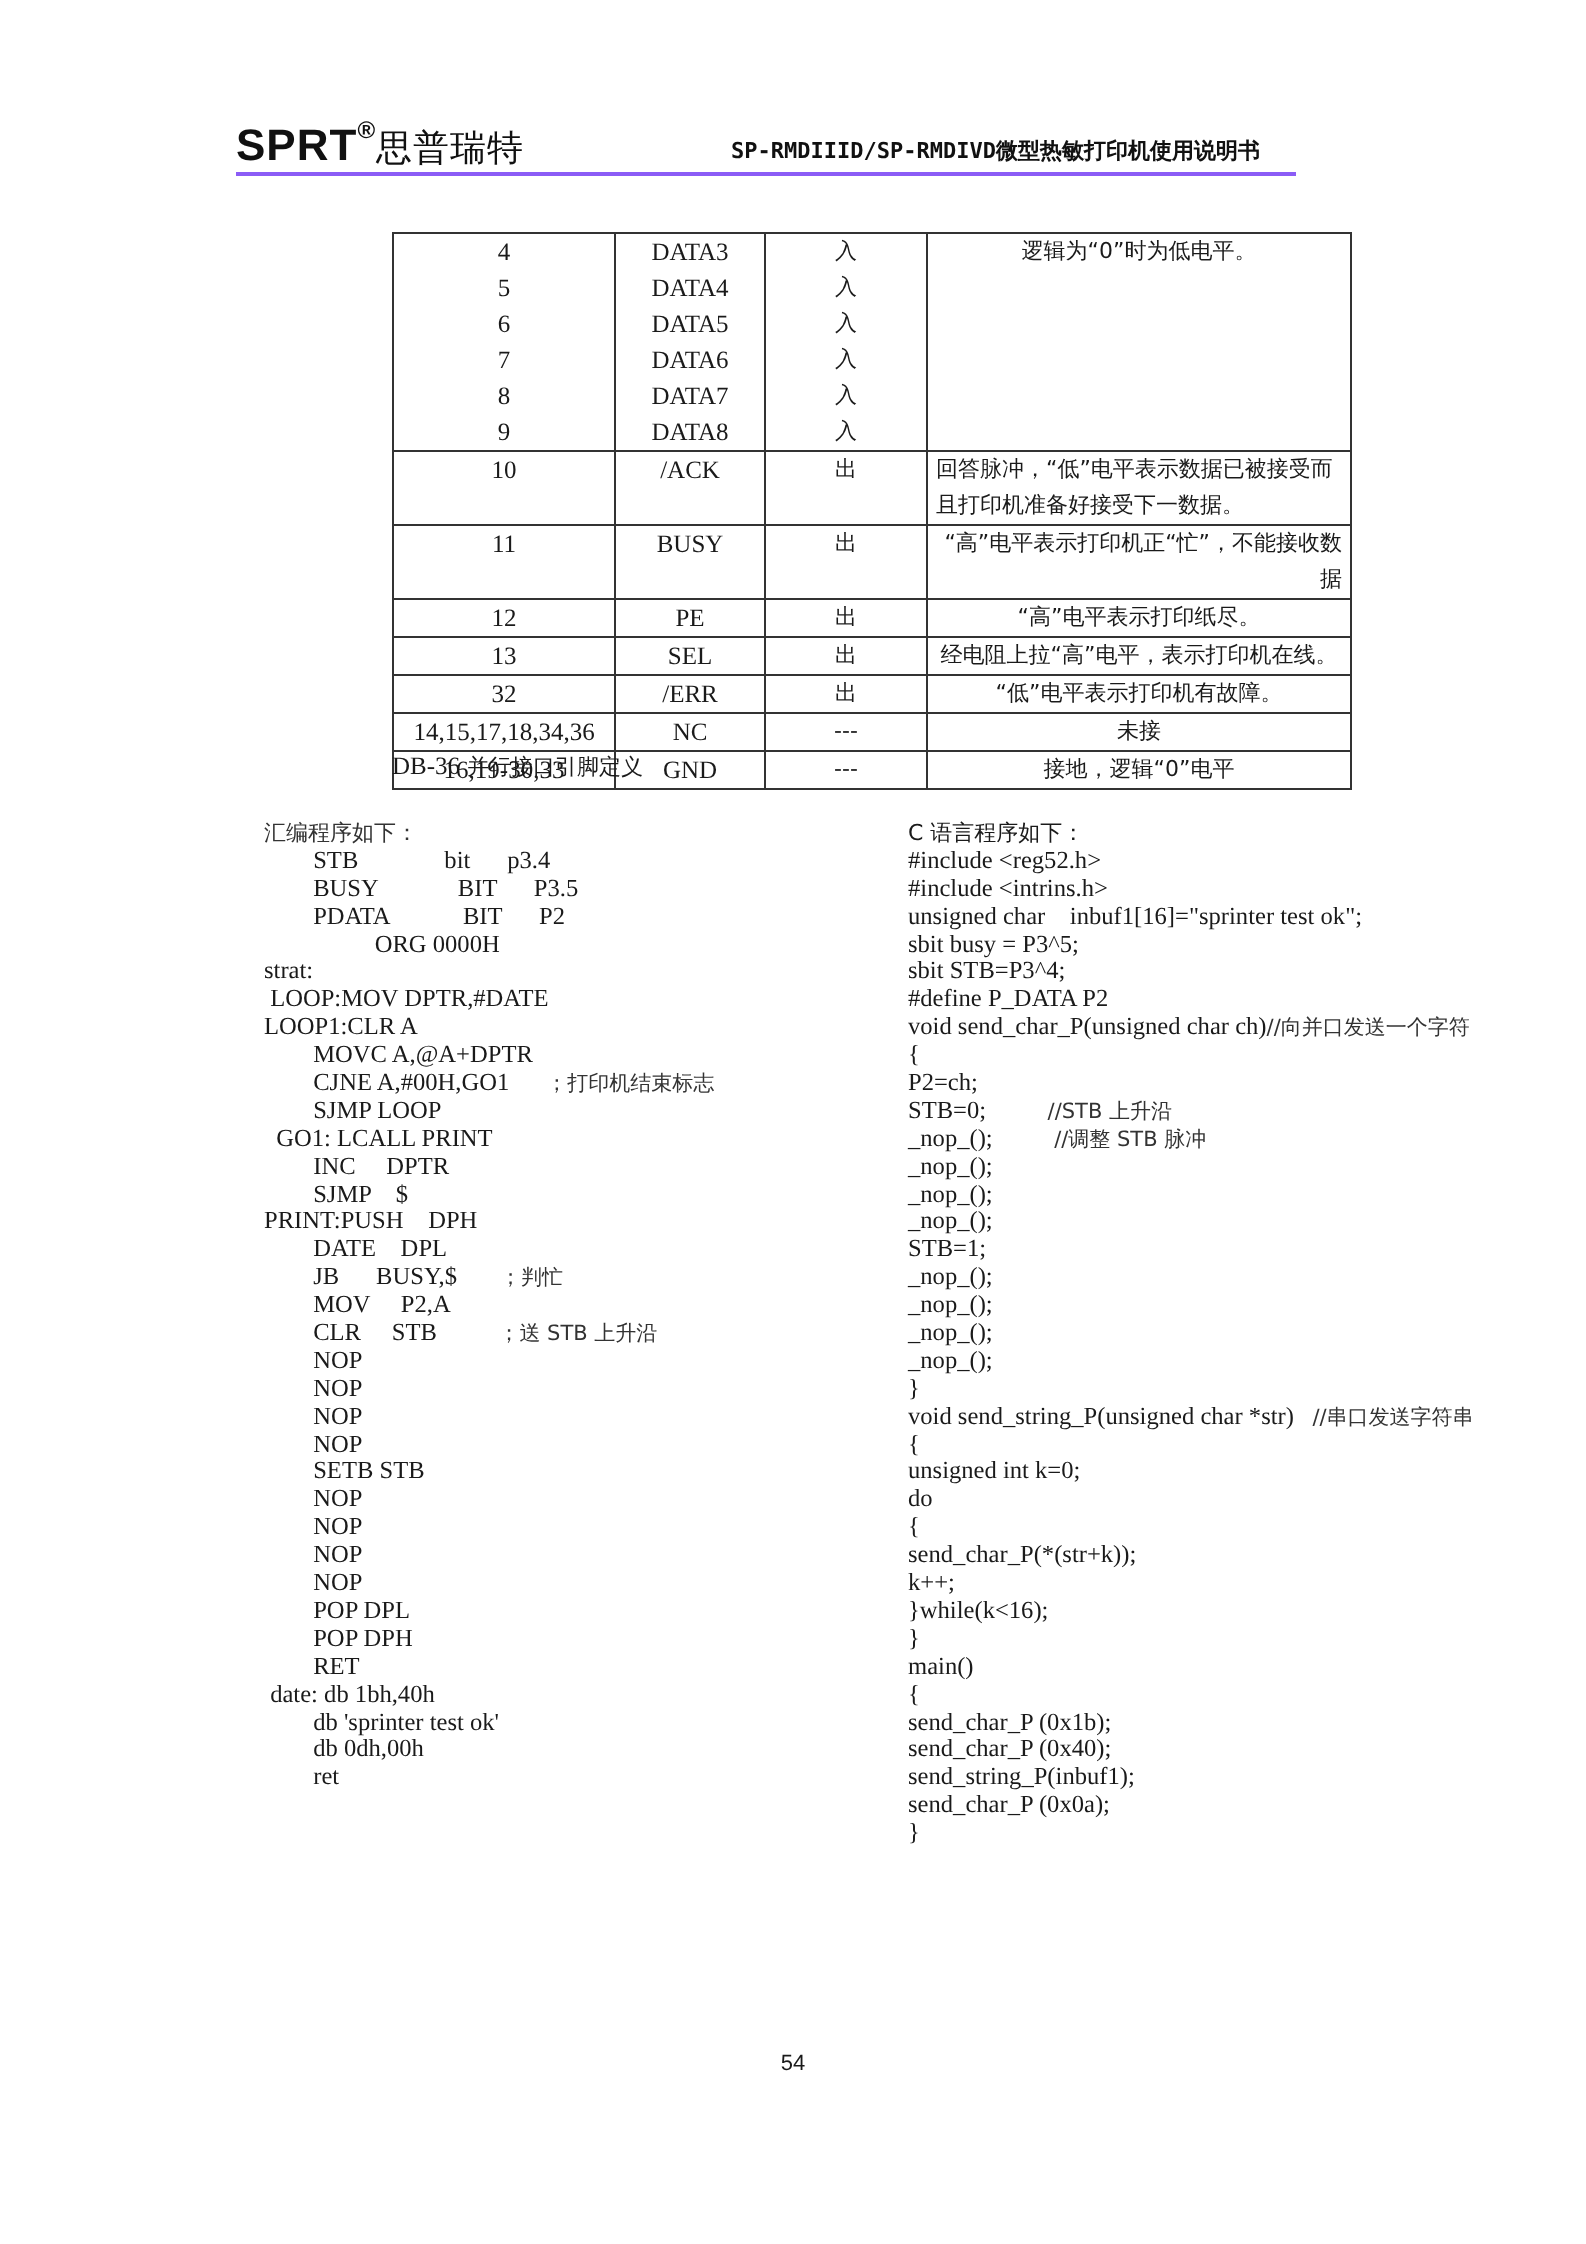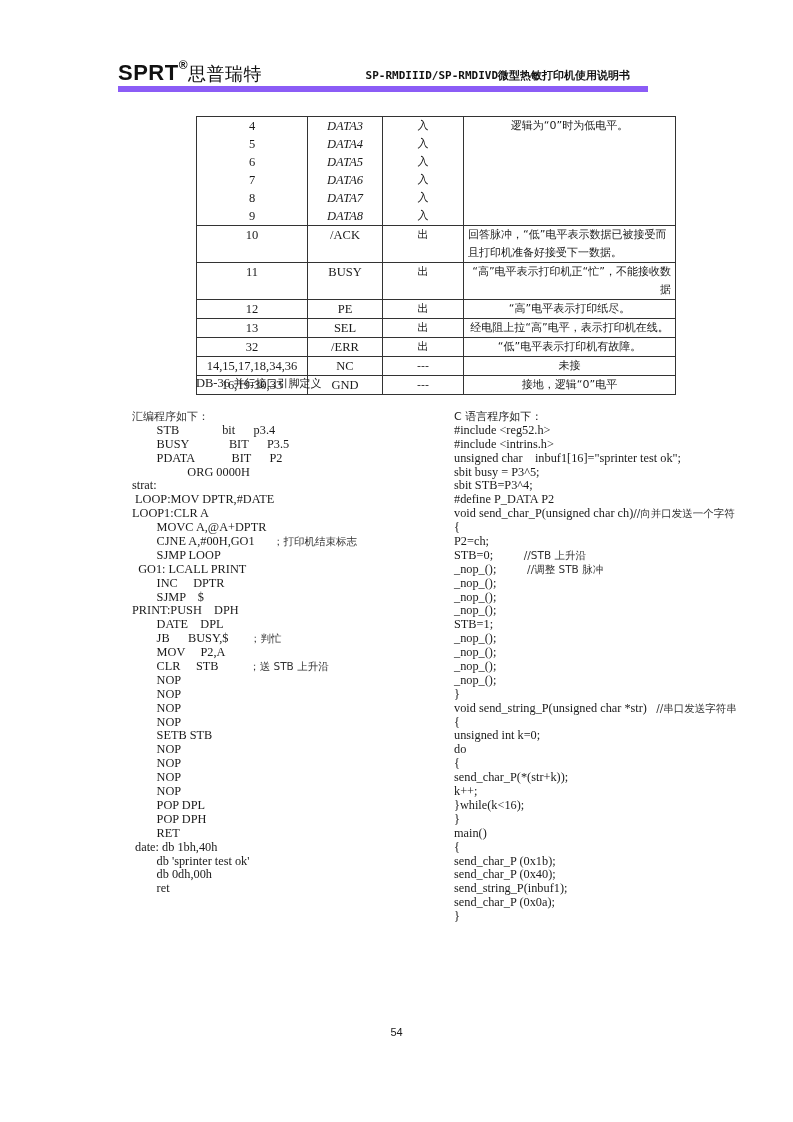--- a/index.html
+++ b/index.html
@@ -1,17 +1,17 @@
 <!DOCTYPE html>
 <html><head>
 <meta charset="utf-8">
 <style>
   html, body { margin:0; padding:0; background:#ffffff; }
   body { width:793px; height:1122px; position:relative; overflow:hidden; font-family:"Liberation Serif", serif; color:#1a1a1a; }
-  .header { position:absolute; left:118px; top:60px; width:530px; height:26px; border-bottom:6px solid #8b5cf6; }
+  .header { position:absolute; left:118px; top:60px; width:530px; height:26px; border-bottom:2px solid #8b5cf6; }
   .brand { position:absolute; left:0; top:0; font-family:"Liberation Sans", sans-serif; font-weight:bold; font-size:22px; letter-spacing:0.5px; color:#111; }
   .brand sup { font-size:12px; font-weight:bold; vertical-align:top; position:relative; top:-2px; }
   .brand-cn { font-family:"DejaVu Sans", sans-serif; font-size:18px; font-weight:normal; }
   .doc-title { position:absolute; right:18px; top:8px; font-family:"DejaVu Sans Mono", monospace; font-weight:bold; font-size:11px; color:#111; }
 
   .pin-table { position:absolute; left:196px; top:116px; width:480px; border-collapse:collapse; font-size:12.5px; }
   .pin-table td { border:1px solid #333; text-align:center; vertical-align:top; padding:0 4px; line-height:18px; }
   .pin-table td.cn { font-family:"DejaVu Sans", sans-serif; font-size:11px; }
   .pin-table .c1 { width:102px; }
   .pin-table .c2 { width:66px; }
@@ -36,21 +36,21 @@
 
 <table class="pin-table">
   <tbody id="pin-tbody">
       <tr>
         <td class="c1" style="white-space: pre-line;">4
 5
 6
 7
 8
 9</td>
-        <td class="c2" style="white-space: pre-line; font-style: italic;">DATA3
+        <td class="c2" style="white-space: pre-line;">DATA3
 DATA4
 DATA5
 DATA6
 DATA7
 DATA8</td>
         <td class="c3 cn" style="white-space: pre-line;">入
 入
 入
 入
 入

